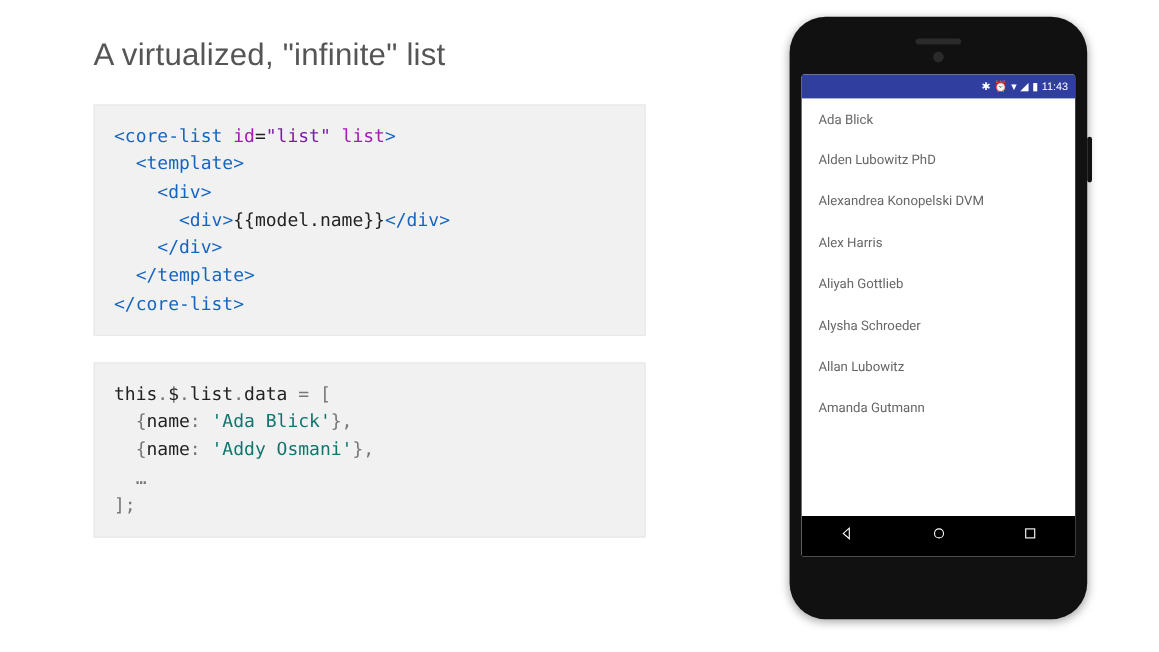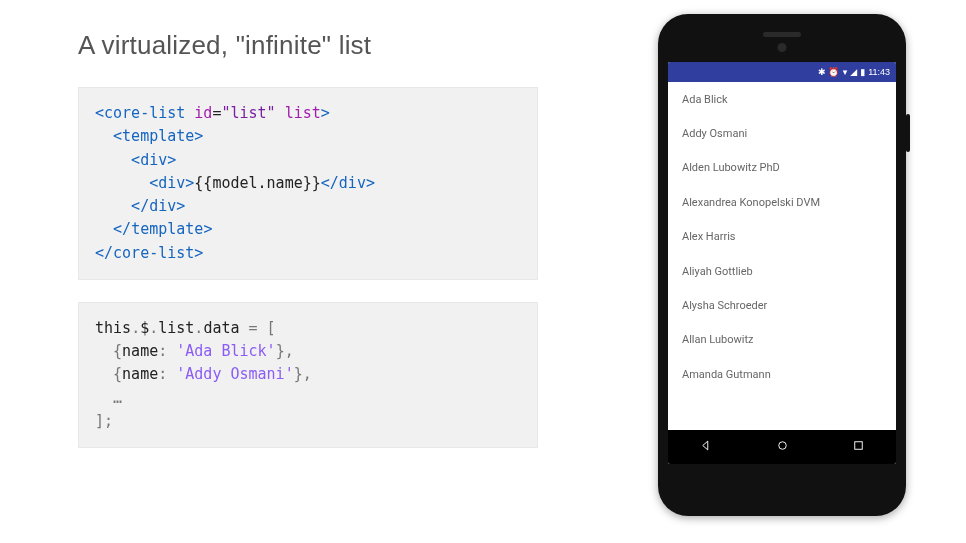--- a/index.html
+++ b/index.html
@@ -32,21 +32,21 @@
     font-size: 15px;
     line-height: 1.55;
     color: #222;
     white-space: pre;
     margin-bottom: 22px;
     width: 460px;
   }
   .tok-tag   { color: #1565c0; }
   .tok-attr  { color: #a21caf; }
   .tok-val   { color: #7b1fa2; }
-  .tok-str   { color: #8b5cf6; }
+  .tok-str   { color: #0f766e; }
   .tok-plain { color: #222; }
   .tok-grey  { color: #777; }
 
   
   .phone {
     position: absolute;
     right: 60px;
     top: 14px;
     width: 248px;
     height: 502px;
@@ -143,21 +143,20 @@
       <span class="spacer"></span>
       <span>✱</span>
       <span>⏰</span>
       <span>▾</span>
       <span>◢</span>
       <span>▮</span>
       <span>11:43</span>
     </div>
     <div class="list" id="phone-list">
         <div class="list-item">Ada Blick</div>
-        <div class="list-item">Addy Osmani</div>
         <div class="list-item">Alden Lubowitz PhD</div>
         <div class="list-item">Alexandrea Konopelski DVM</div>
         <div class="list-item">Alex Harris</div>
         <div class="list-item">Aliyah Gottlieb</div>
         <div class="list-item">Alysha Schroeder</div>
         <div class="list-item">Allan Lubowitz</div>
         <div class="list-item">Amanda Gutmann</div>
       </div>
     <div class="navbar">
       <span><svg viewBox="0 0 24 24">

